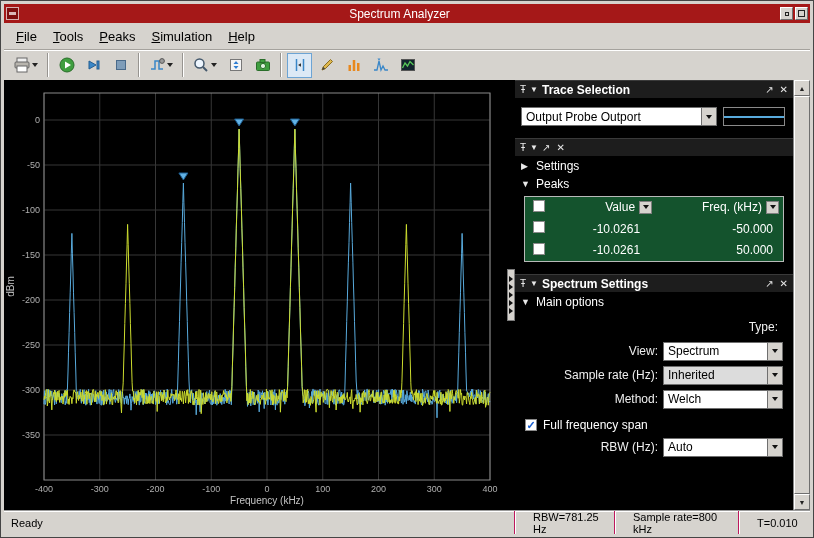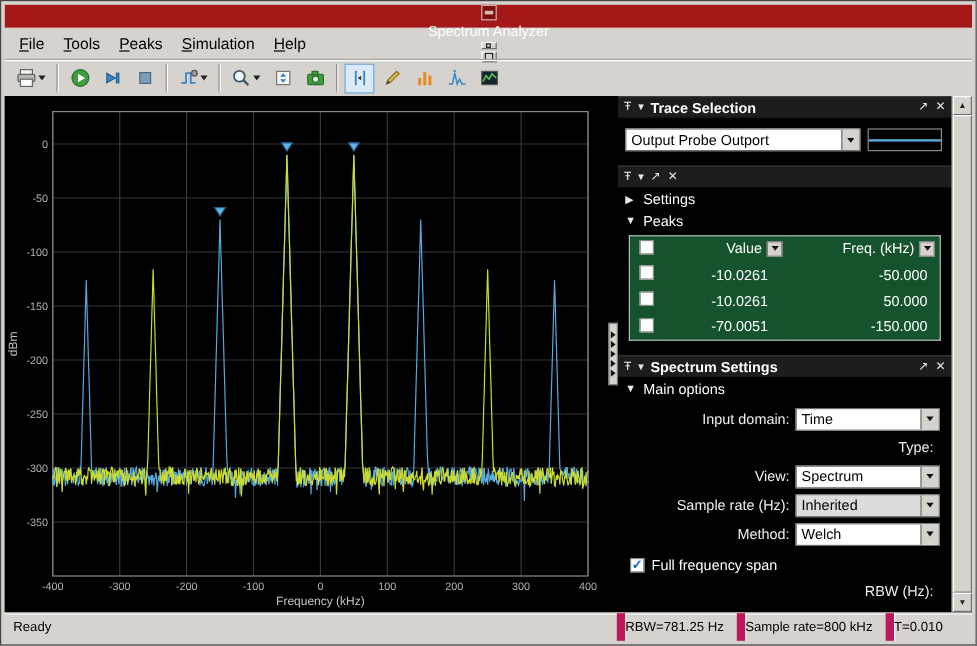--- a/index.html
+++ b/index.html
@@ -12,21 +12,21 @@
     background:#d6d3ce;
     padding:3px;
     display:flex; flex-direction:column;
     position:relative;
   }
 
   
   .titlebar {
     height:19px; background:#a51818;
     display:flex; align-items:center;
-    padding:0 2px; gap:2px;flex-direction:column;
+    padding:0 2px; gap:2px;
   }
   .tb-menu-btn { width:13px; height:13px; background:#7d0f0f; border:1px solid #d8b0b0; }
   .tb-menu-btn .bar { display:block; width:7px; height:3px; margin:4px auto; background:#d9b9b9; }
   .tb-title { flex:1; text-align:center; color:#fff; font-size:12px; }
   .tb-win-btn { width:13px; height:13px; background:#d6d3ce; border:1px solid; border-color:#fff #6f6f6f #6f6f6f #fff; display:flex; align-items:center; justify-content:center; }
   .tb-win-btn .sq-sm { width:4px; height:4px; border:1px solid #222; }
   .tb-win-btn .sq-lg { width:7px; height:7px; border:1px solid #222; }
 
   
   .menubar { height:26px; display:flex; align-items:center; padding-left:4px; }
@@ -115,21 +115,21 @@
 
   
   .v-scrollbar { width:17px; height:430px; background:#c9c6c0; border-left:1px solid #8a8a8a; display:flex; flex-direction:column; }
   .sb-btn { height:16px; background:#d6d3ce; border:1px solid; border-color:#fff #6f6f6f #6f6f6f #fff; font-size:7px; display:flex; align-items:center; justify-content:center; color:#222; }
   .sb-thumb { flex:1; background:#d6d3ce; border:1px solid; border-color:#fff #6f6f6f #6f6f6f #fff; }
 
   
   .statusbar { height:24px; border-top:1px solid #9b9b9b; box-shadow: inset 0 1px 0 #ffffff; display:flex; align-items:center; font-size:11px; color:#000; }
   .status-ready { padding-left:7px; }
   .status-right { margin-left:auto; display:flex; height:100%; }
-  .status-seg { border-left:7px solid #be185d; box-shadow: inset 1px 0 0 #ffffff; display:flex; align-items:center; padding-left:0; }
+  .status-seg { border-left:1px solid #be185d; box-shadow: inset 1px 0 0 #ffffff; display:flex; align-items:center; padding-left:18px; }
   .seg-rbw { width:100px; }
   .seg-fs { width:124px; }
   .seg-t { width:72px; }
 </style>
 </head>
 <body>
 
 <div class="window">
 
   <div class="titlebar">
@@ -387,50 +387,38 @@
             <tr class="drow">
               <td class="col-cb"><span class="cb"></span></td>
               <td class="col-val num">-10.0261</td>
               <td class="col-frq num2">-50.000</td>
             </tr>
             <tr class="drow">
               <td class="col-cb"><span class="cb"></span></td>
               <td class="col-val num">-10.0261</td>
               <td class="col-frq num2">50.000</td>
             </tr>
-            <tr class="drow">
-              <td class="col-cb"><span class="cb"></span></td>
-              <td class="col-val num">-70.0051</td>
-              <td class="col-frq num2">-150.000</td>
-            </tr>
           </tbody>
       </table>
 
       <div class="panel-header mt2">
         <span class="ph-icon">Ŧ</span>
         <span class="ph-icon small">▼</span>
         <span class="ph-title">Spectrum Settings</span>
         <span class="ph-right">
           <span class="ph-icon">↗</span>
           <span class="ph-icon">✕</span>
         </span>
       </div>
       <div class="section-row">
         <span class="sec-arrow" id="arrow-ss-0">▼</span>
         <span>Main options</span>
       </div>
 
       <div class="form-rows" id="settings-fields">
-          <div class="form-row">
-            <span class="f-label">Input domain:</span>
-            <div class="combo f-combo">
-              <span class="combo-text">Time</span>
-              <span class="combo-btn"></span>
-            </div>
-          </div>
           <div class="form-row">
             <span class="f-label">Type:</span>
           </div>
           <div class="form-row">
             <span class="f-label">View:</span>
             <div class="combo f-combo">
               <span class="combo-text">Spectrum</span>
               <span class="combo-btn"></span>
             </div>
           </div>
@@ -450,20 +438,24 @@
           </div>
         </div>
 
       <div class="checkbox-row">
         <span class="cb" id="ffs-cb">✓</span>
         <span>Full frequency span</span>
       </div>
 
       <div class="form-row">
         <span class="f-label">RBW (Hz):</span>
+        <div class="combo f-combo">
+          <span class="combo-text">Auto</span>
+          <span class="combo-btn"></span>
+        </div>
       </div>
     </div>
 
     <div class="v-scrollbar">
       <div class="sb-btn">▲</div>
       <div class="sb-thumb"></div>
       <div class="sb-btn">▼</div>
     </div>
   </div>
 

